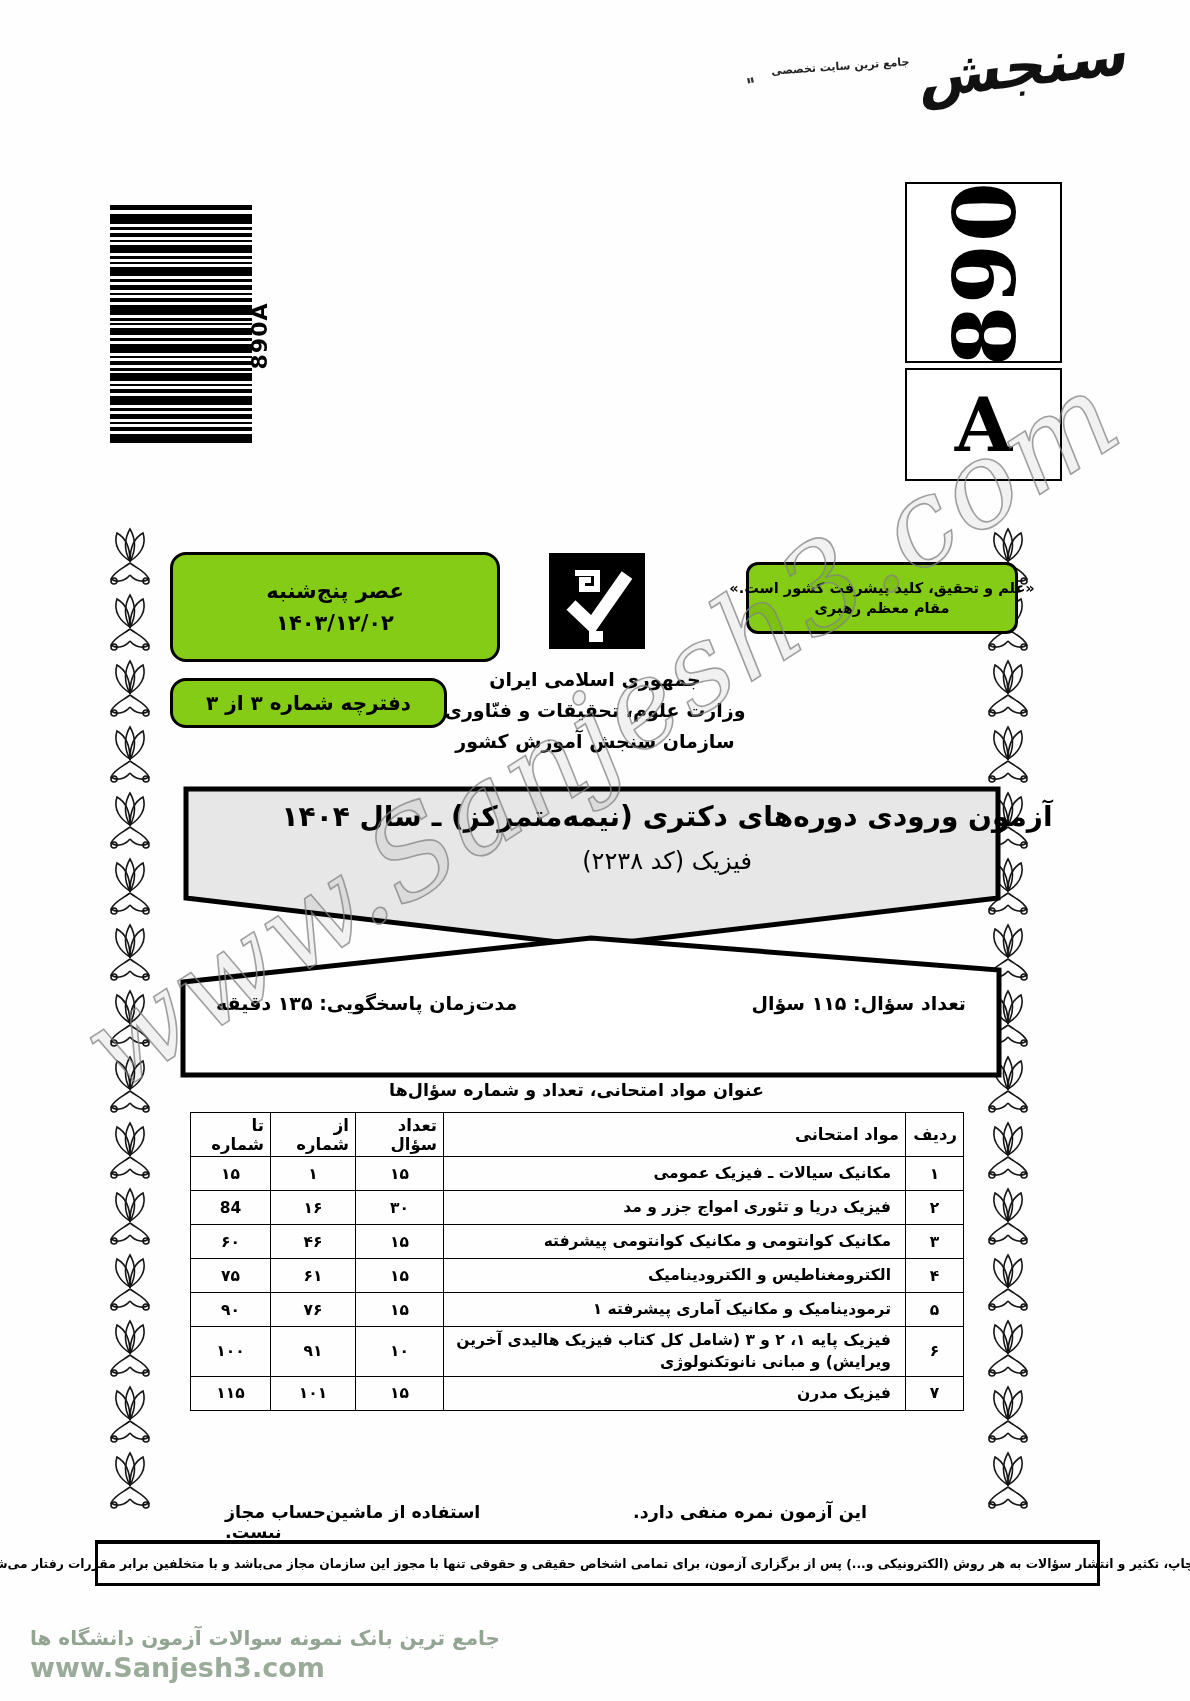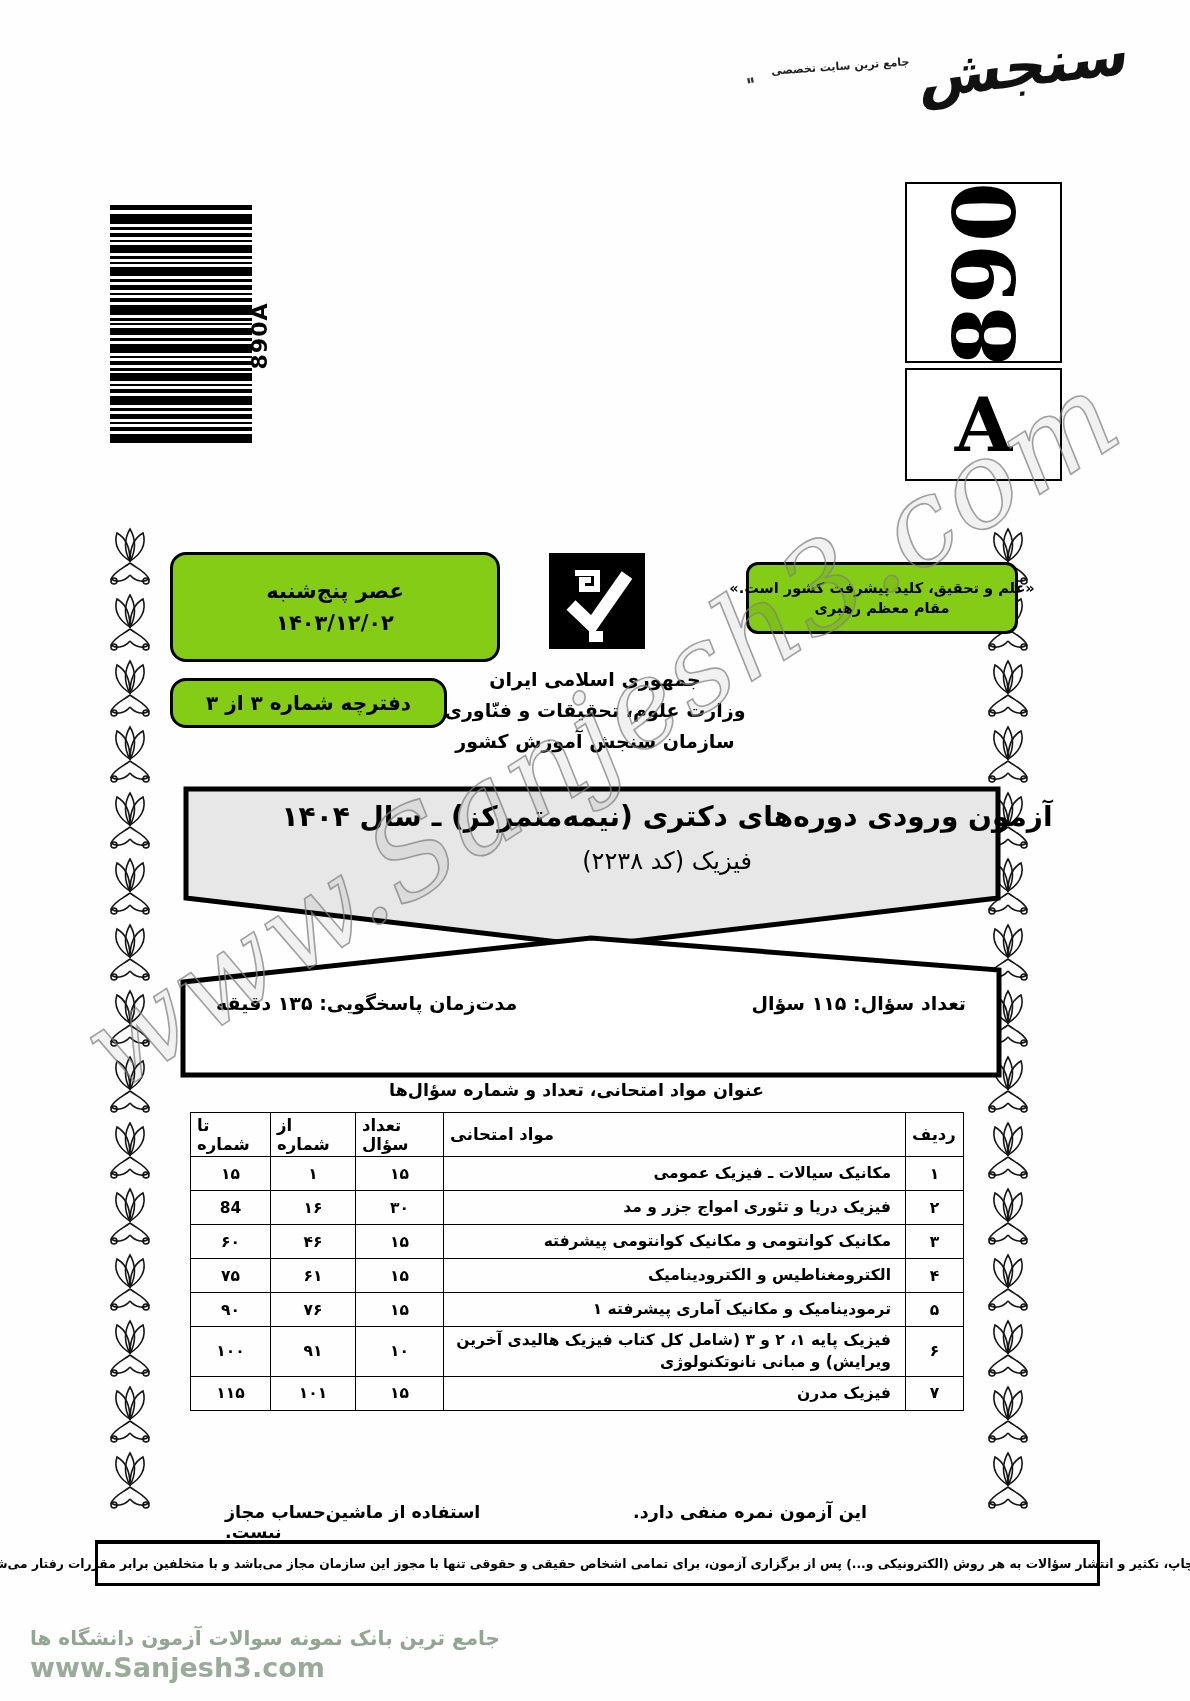--- a/index.html
+++ b/index.html
@@ -60,21 +60,21 @@
   
   .examinfo-wrap{left:180px;top:934px;width:822px;height:146px;}
   .examinfo-text{position:absolute;left:0;top:58px;width:100%;display:flex;justify-content:space-between;box-sizing:border-box;padding:0 36px;}
   .examinfo-text .qc{font-size:19px;font-weight:bold;}
   .examinfo-text .du{font-size:19px;font-weight:bold;}
 
   
   .table-title{left:190px;top:1080px;width:773px;text-align:center;font-size:17.5px;font-weight:bold;}
   table.exam{position:absolute;left:190px;top:1112px;width:773px;border-collapse:collapse;direction:rtl;table-layout:fixed;}
   table.exam th,table.exam td{border:1.8px solid #000;font-weight:bold;padding:2px 6px;box-sizing:border-box;}
-  table.exam th{font-size:16.5px;height:44px;text-align:left;}
+  table.exam th{font-size:16.5px;height:44px;text-align:right;}
   table.exam td{font-size:15.5px;height:34px;text-align:center;}
   table.exam td.subj{text-align:right;padding-right:14px;line-height:1.45;}
   col.c-row{width:58px;}  col.c-subj{width:462px;}
   col.c-cnt{width:88px;}  col.c-from{width:85px;} col.c-to{width:80px;}
 
   
   .note-right{left:600px;top:1502px;width:300px;text-align:center;font-size:17.5px;font-weight:bold;}
   .note-left{left:225px;top:1502px;width:300px;text-align:left;font-size:17.5px;font-weight:bold;}
   .copyright-bar{left:95px;top:1540px;width:1005px;height:46px;border:3px solid #000;border-top-width:4px;
     box-sizing:border-box;display:flex;align-items:center;justify-content:center;}

